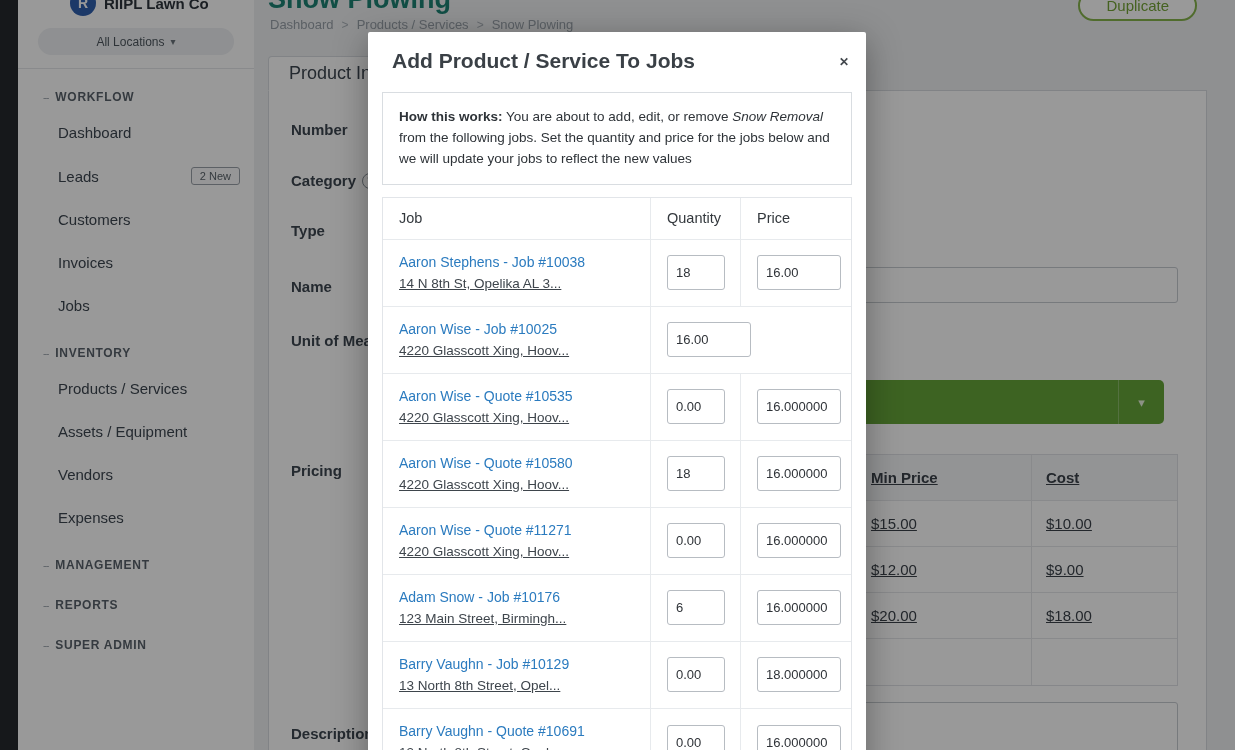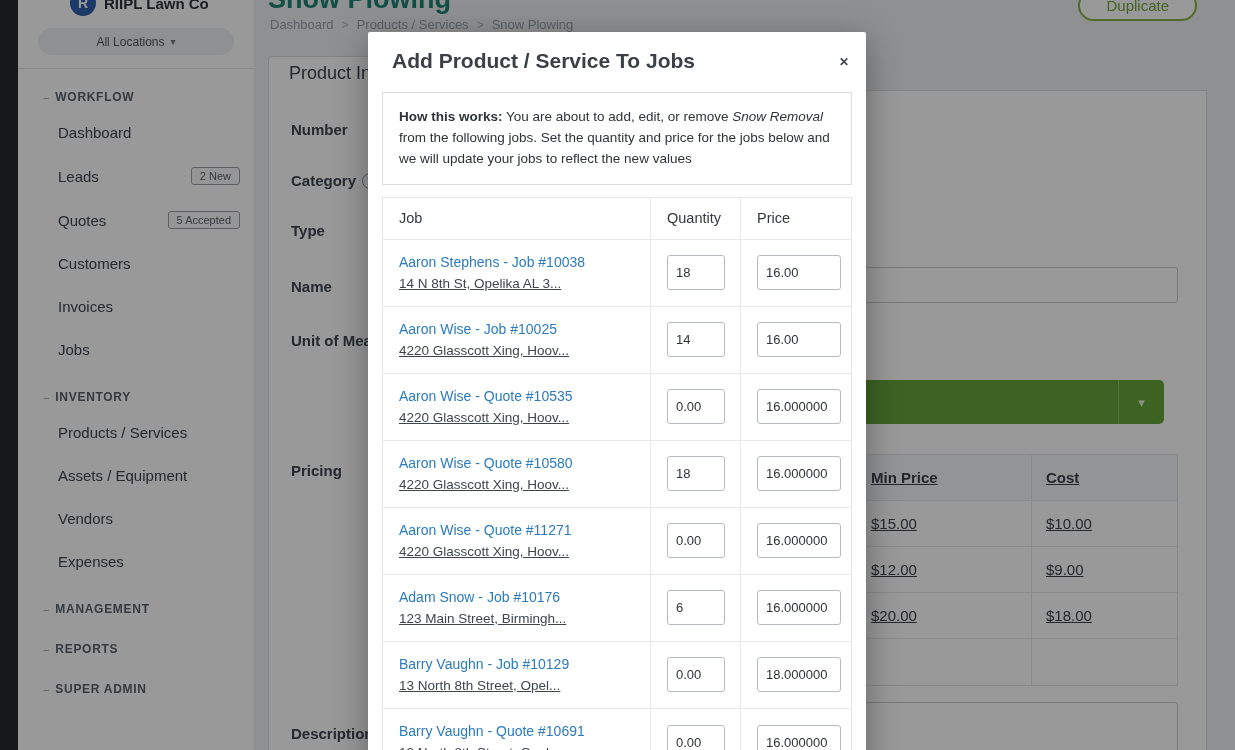--- a/index.html
+++ b/index.html
@@ -104,24 +104,20 @@
       </div>
       <div class="nav-item">
         <span>Dashboard</span>
 
       </div>
       <div class="nav-item">
         <span>Leads</span>
         <span class="badge">2 New</span>
       </div>
       <div class="nav-item">
-        <span>Quotes</span>
-        <span class="badge">5 Accepted</span>
-      </div>
-      <div class="nav-item">
         <span>Customers</span>
 
       </div>
       <div class="nav-item">
         <span>Invoices</span>
 
       </div>
       <div class="nav-item">
         <span>Jobs</span>
 
@@ -265,23 +261,20 @@
               <input class="prc-input" value="16.00" style="">
             </div>
         </div>
 
         <div class="jrow">
           <div class="jcell">
             <a class="job-link">Aaron Wise - Job #10025</a>
             <div class="job-addr">4220 Glasscott Xing, Hoov...</div>
           </div>
           <div class="jcell ctr">
-              <input class="qty-input" value="14" style="">
-            </div>
-          <div class="jcell ctr">
               <input class="prc-input" value="16.00" style="">
             </div>
         </div>
 
         <div class="jrow">
           <div class="jcell">
             <a class="job-link">Aaron Wise - Quote #10535</a>
             <div class="job-addr">4220 Glasscott Xing, Hoov...</div>
           </div>
           <div class="jcell ctr">

